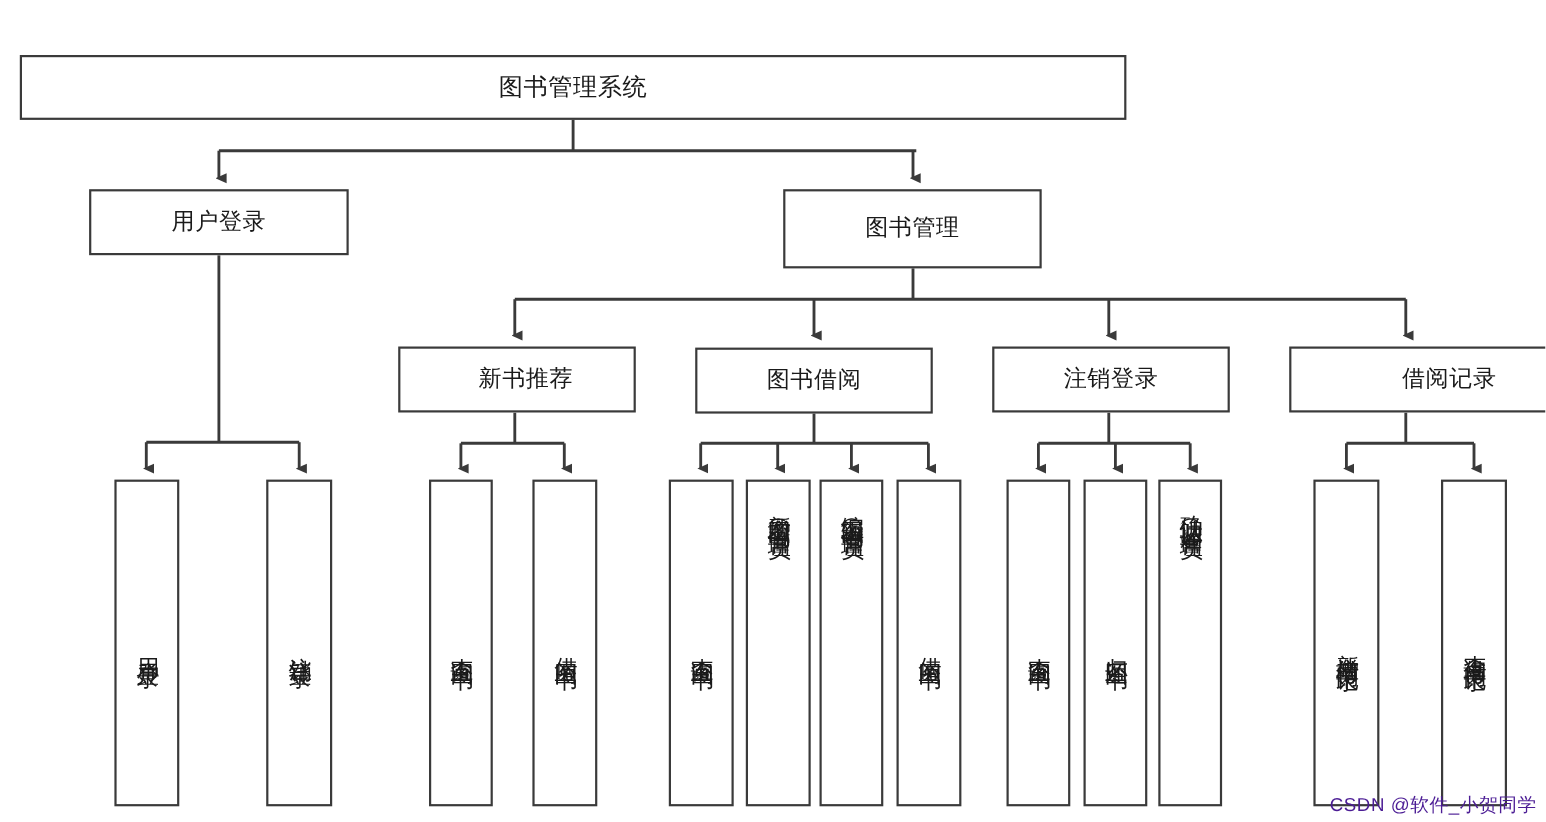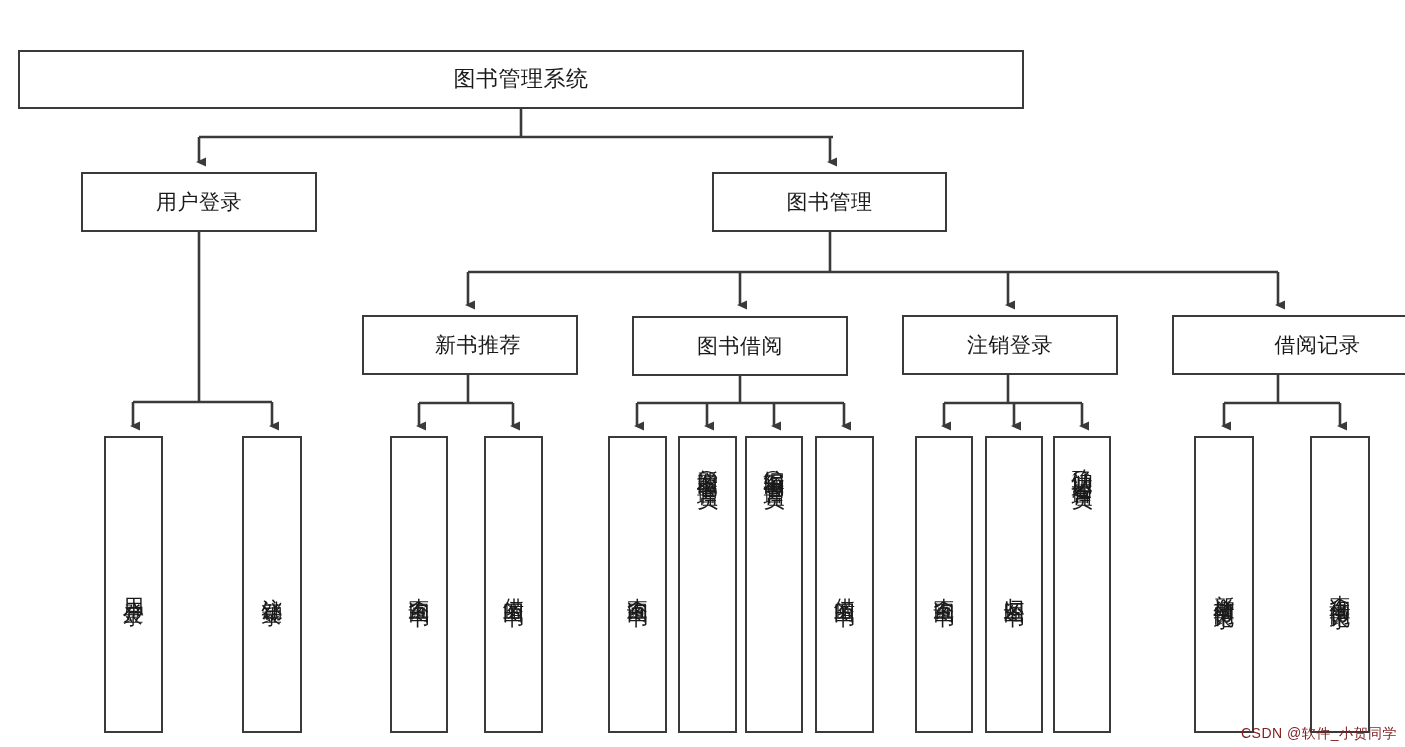--- a/index.html
+++ b/index.html
@@ -53,22 +53,22 @@
     padding-top: 14px;
     padding-bottom: 10px;
   }
   .node.vert.short {
     justify-content: center;
   }
   .watermark {
     position: absolute;
     right: 8px;
     bottom: 4px;
-    font-size: 14px;
-    color: #7f1d1d;
+    font-size: 17px;
+    color: #4c1d95;
     letter-spacing: 0.5px;
     z-index: 3;
     white-space: nowrap;
   }
 </style>
 </head>
 <body>
 
 <div id="canvas">
 
@@ -119,21 +119,21 @@
       <path d="M1224,403 L1340,403"></path>
       <path d="M1224,403 L1224,426" marker-end="url(#arrow)"></path>
       <path d="M1340,403 L1340,426" marker-end="url(#arrow)"></path>
     </g>
   </svg>
 
   <div class="node horiz root" style="left:18px; top:14px; width:1006px; height:59px;margin-top:36px;">图书管理系统</div>
 
   <div class="node horiz" style="left:81px; top:172px; width:236px; height:60px;">用户登录</div>
 
-  <div class="node horiz" style="left:712px; top:172px; width:235px; height:60px;">图书管理</div>
+  <div class="node horiz" style="left:712px; top:172px; width:235px; height:72px;">图书管理</div>
 
   <div class="node horiz" style="left:362px; top:315px; width:216px; height:60px;padding-left:16px;">新书推荐</div>
 
   <div class="node horiz" style="left:632px; top:316px; width:216px; height:60px;">图书借阅</div>
 
   <div class="node horiz" style="left:902px; top:315px; width:216px; height:60px;">注销登录</div>
 
   <div class="node horiz" style="left:1172px; top:315px; width:254px; height:60px;padding-left:37px;">借阅记录</div>
 
   <div class="node vert short" style="left:104px; top:436px; width:59px; height:297px;">用户登录</div>

